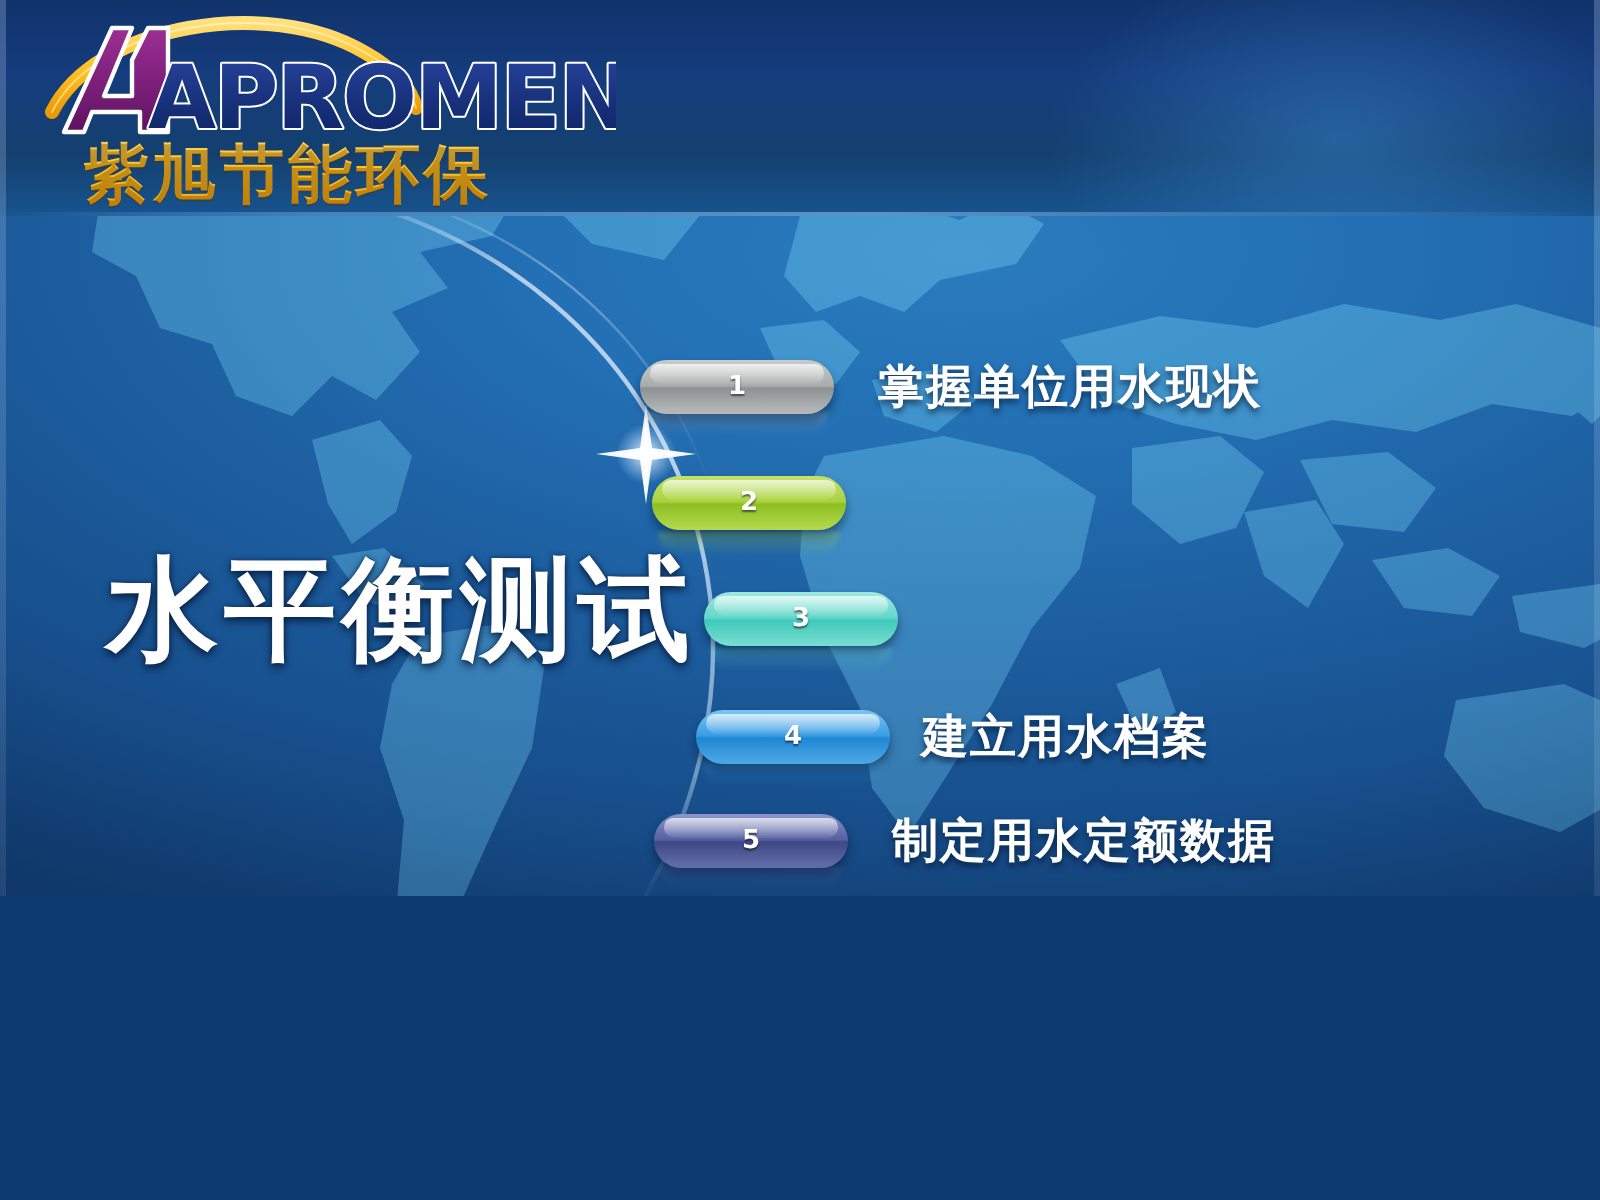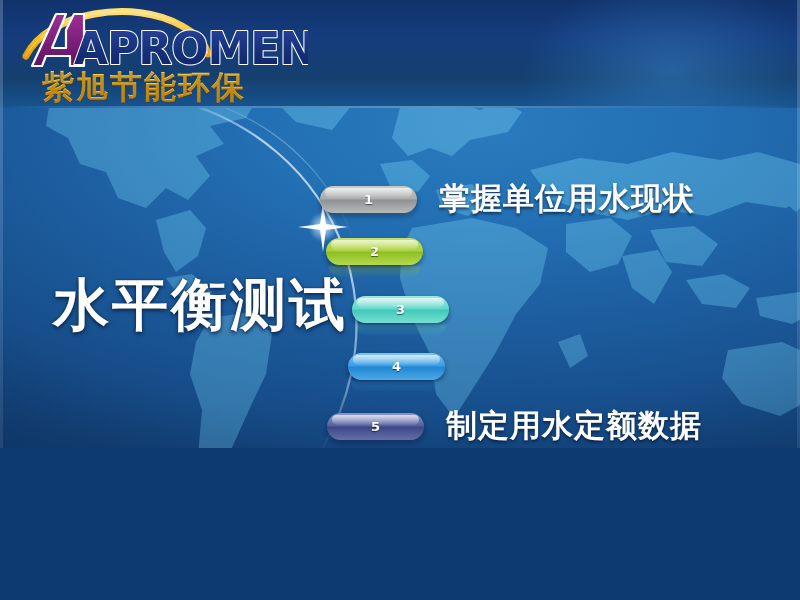--- a/index.html
+++ b/index.html
@@ -117,21 +117,21 @@
     pointer-events:none;
   }
   .r2{ background:linear-gradient(180deg, rgba(169,210,62,.9), rgba(169,210,62,0)); }
   .r3{ background:linear-gradient(180deg, rgba(98,215,201,.9), rgba(98,215,201,0)); }
   .r4{ background:linear-gradient(180deg, rgba(58,156,228,.9), rgba(58,156,228,0)); }
   .r5{ background:linear-gradient(180deg, rgba(85,95,158,.9), rgba(85,95,158,0)); }
   .r1{ background:linear-gradient(180deg, rgba(169,172,172,.9), rgba(169,172,172,0)); }
 
   .row-label{
     color:#ffffff; font-weight:bold; white-space:nowrap;
-    font-size:31px; letter-spacing:1px;
+    font-size:23px; letter-spacing:1px;
     text-shadow:0 2px 3px rgba(3,20,48,.70);
   }
 
   
   .sparkle{ position:absolute; left:296px; top:200px; width:54px; height:54px; pointer-events:none; }
 
   
   .band-wrap{ position:absolute; left:0; top:556px; width:800px; height:44px; }
   .band-top-edge{
     position:absolute; left:0; top:0; width:800px; height:6px;
@@ -294,20 +294,21 @@
         <span class="pill-num">3</span>
       </div>
       <div class="pill-reflect r3"></div>
     </div>
 
     <div class="row" style="left:348px; top:353px;">
       <div class="pill p4">
         <span class="pill-num">4</span>
       </div>
       <div class="pill-reflect r4"></div>
+      <div class="row-label" style="margin-left:16px;">建立用水档案</div>
     </div>
 
     <div class="row" style="left:327px; top:405px;">
       <div class="pill p5">
         <span class="pill-num">5</span>
       </div>
       <div class="pill-reflect r5"></div>
       <div class="row-label" style="margin-left:22px;">制定用水定额数据</div>
     </div>
 

